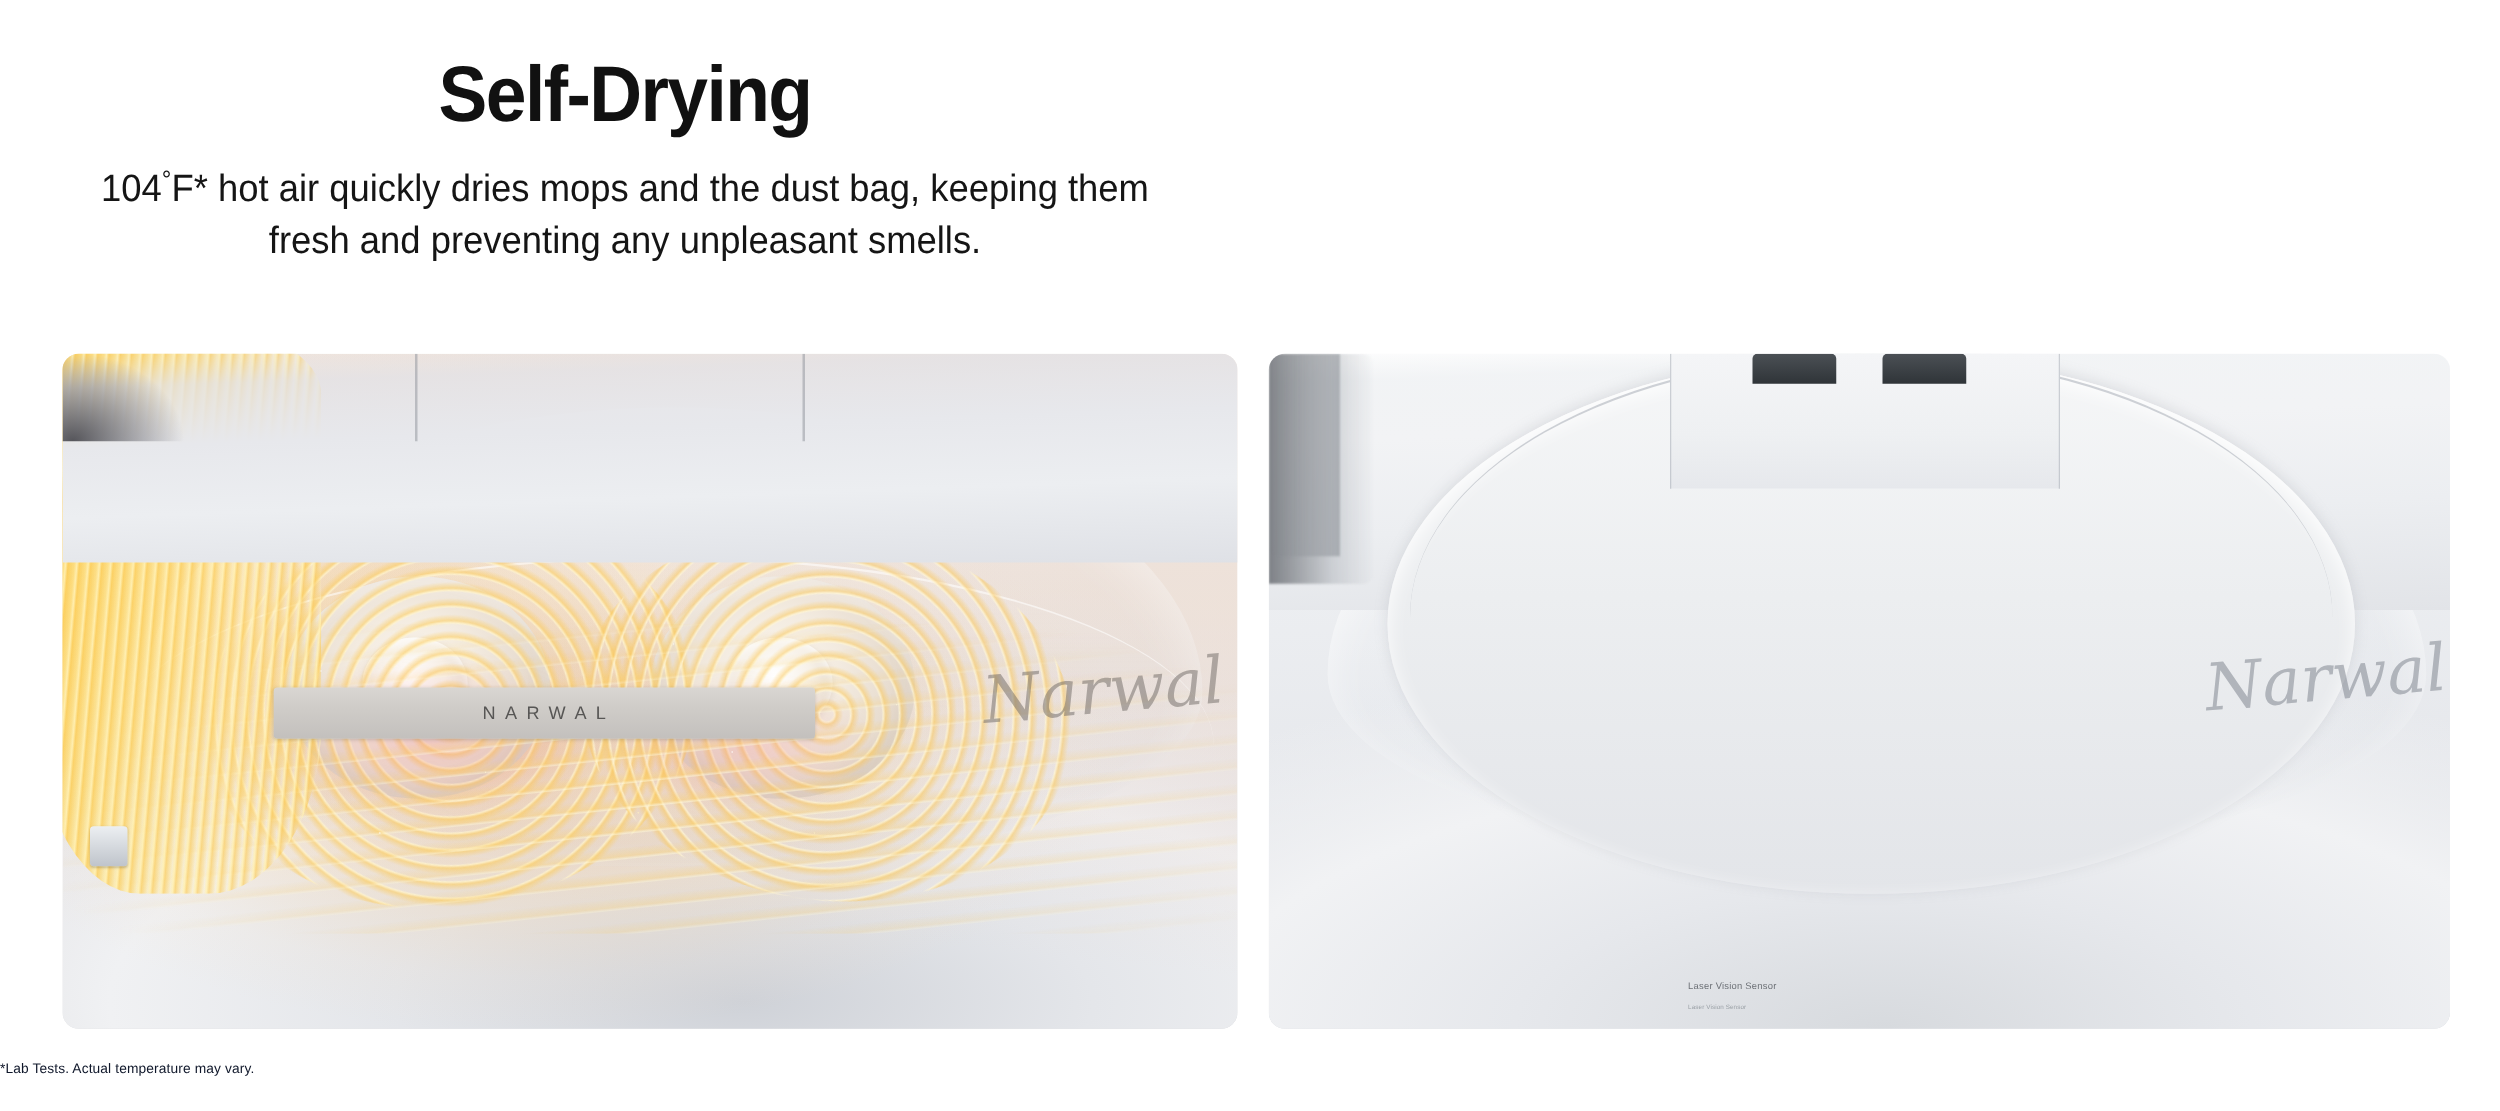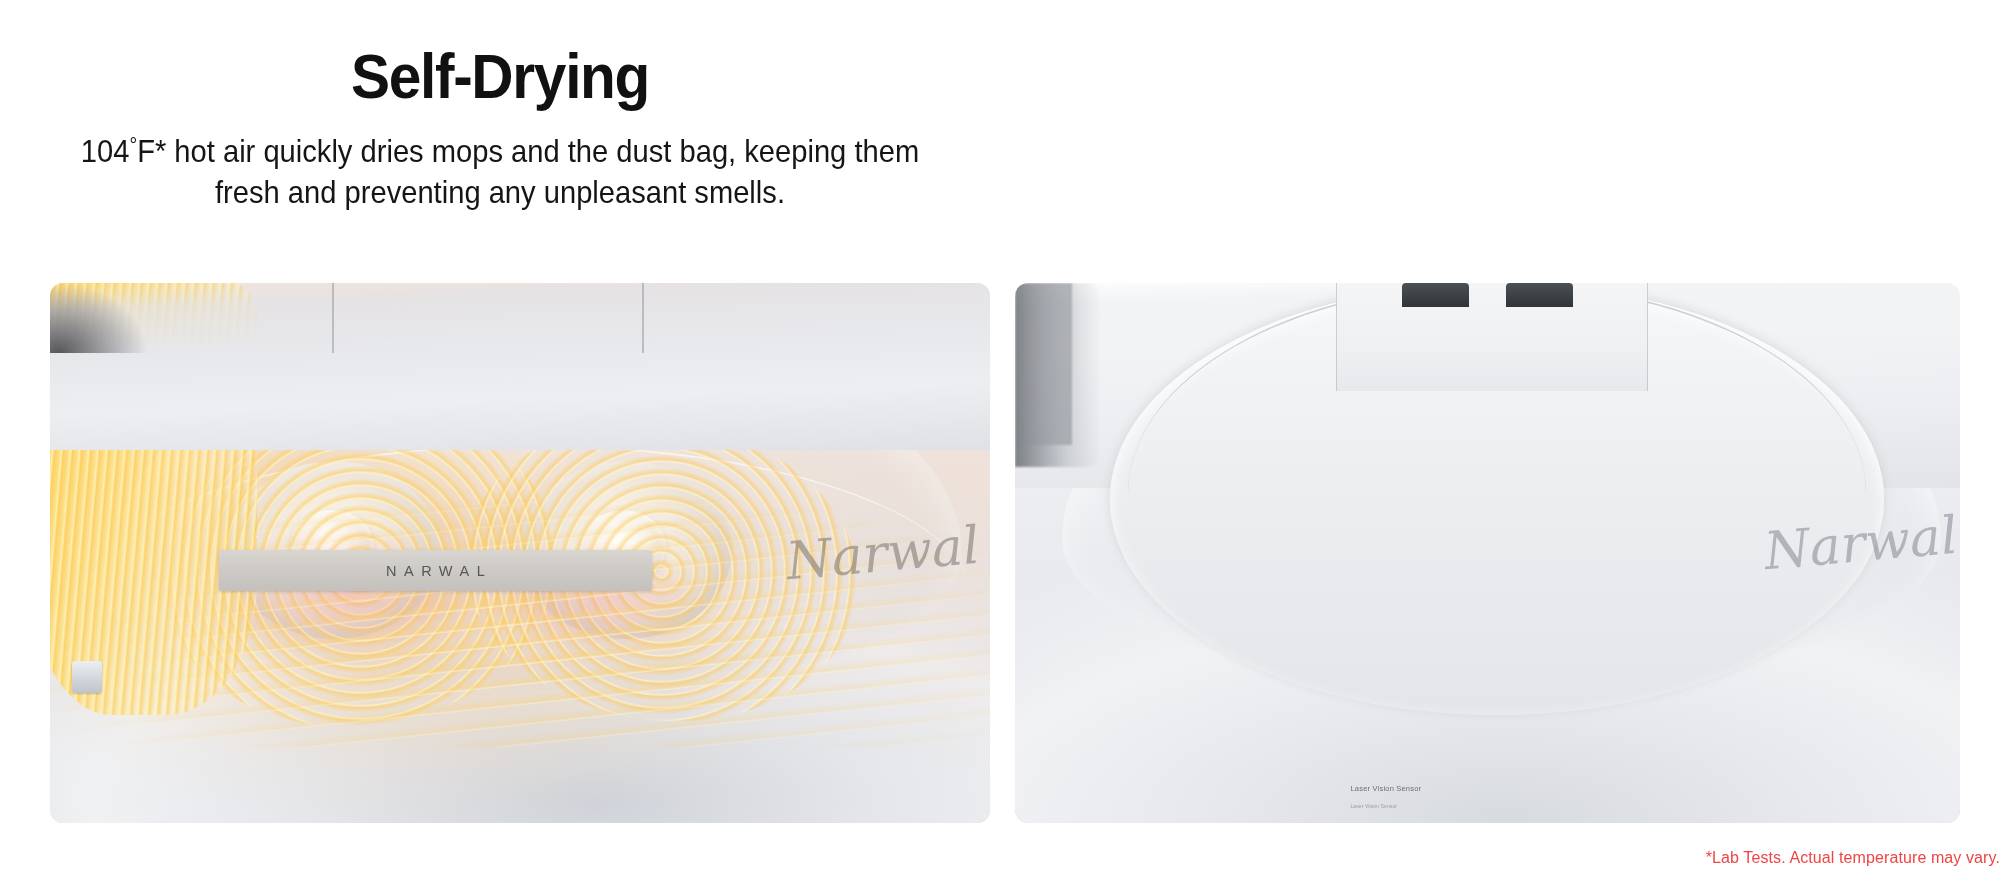--- a/index.html
+++ b/index.html
@@ -404,23 +404,23 @@
   .r-topshadow {
     left: 0; right: 0; top: 0; height: 18%;
     background: linear-gradient(180deg, rgba(255,255,255,0.85) 0%, rgba(255,255,255,0) 100%);
   }
 
   
   .footnote {
     position: absolute;
     left: 0; right: 0;
     top: 849px;
-    text-align: right;
-    font-size: 16px;
-    color: #ef4444;
+    text-align: left;
+    font-size: 11px;
+    color: #0f172a;
     font-family: "Liberation Sans", sans-serif;
     letter-spacing: 0.1px;
   }
 </style>
 </head>
 <body>
 
 <div class="page">
 
   <div class="columns">

